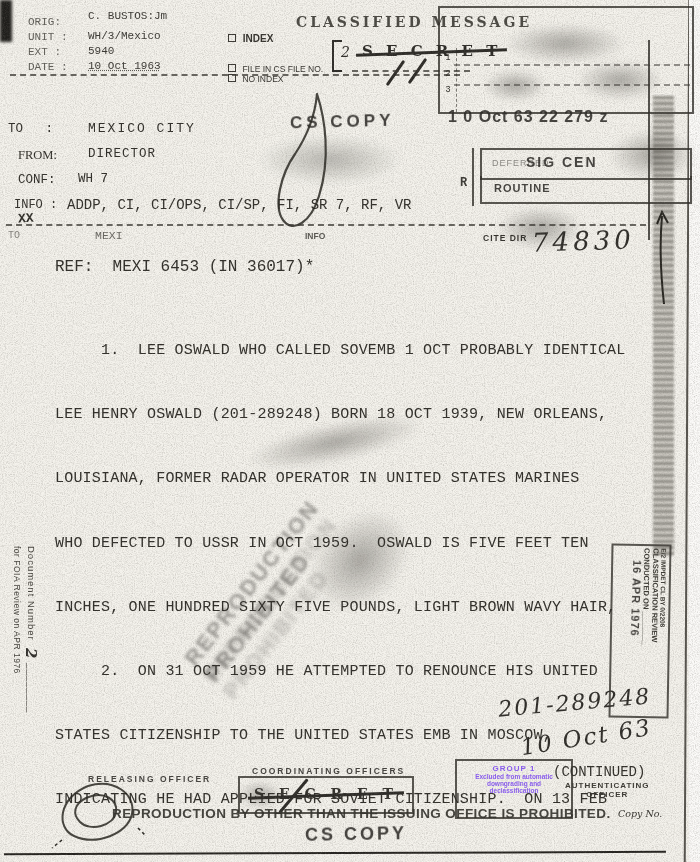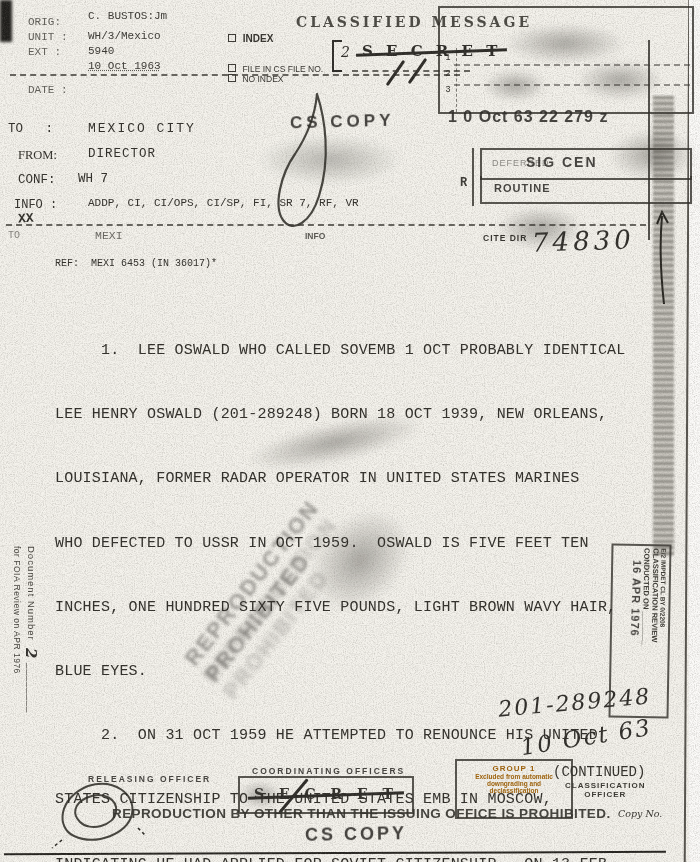--- a/index.html
+++ b/index.html
@@ -36,21 +36,21 @@
   <div class="abs" style="left:653px;top:96px;width:21px;height:460px;opacity:.75;filter:blur(1px);
               background:repeating-linear-gradient(180deg,rgba(60,57,50,.7) 0 3px,rgba(120,115,105,.35) 3px 6px);"></div>
   <div class="abs" style="left:648px;top:40px;width:2px;height:200px;background:rgba(40,38,34,.8);"></div>
 
   <div class="abs mono label" style="left:28px;top:16px;opacity:.8;">ORIG:</div>
   <div class="abs mono label" style="left:88px;top:10px;">C. BUSTOS:Jm</div>
   <div class="abs mono label" style="left:28px;top:31px;opacity:.8;">UNIT :</div>
   <div class="abs mono label" style="left:88px;top:30px;">WH/3/Mexico</div>
   <div class="abs mono label" style="left:28px;top:46px;opacity:.8;">EXT  :</div>
   <div class="abs mono label" style="left:88px;top:45px;">5940</div>
-  <div class="abs mono label" style="left:28px;top:61px;opacity:.8;margin-top:23px;">DATE :</div>
+  <div class="abs mono label" style="left:28px;top:61px;opacity:.8;">DATE :</div>
   <div class="abs mono label" style="left:88px;top:60px;text-decoration:underline dotted rgba(50,48,43,.8);">10 Oct 1963</div>
   <div class="abs dashline" style="left:10px;top:74px;width:450px;"></div>
 
   <div class="abs" style="left:228px;top:33px;font-size:10px;font-weight:bold;">
     <span style="display:inline-block;width:6px;height:6px;border:1px solid #3a3833;margin-right:4px;"></span>
     <span>INDEX</span>
   </div>
   <div class="abs" style="left:228px;top:49px;font-size:8.5px;margin-top:25px;">
     <span style="display:inline-block;width:6px;height:6px;border:1px solid #3a3833;margin-right:4px;"></span>
     <span>NO INDEX</span>
@@ -86,21 +86,21 @@
   <div class="abs stamp" style="left:448px;top:108px;font-size:16px;letter-spacing:1px;">1 0 Oct 63 22 279 z</div>
 
   <div class="abs typed" style="left:8px;top:122px;font-size:12.5px;">TO   :</div>
   <div class="abs typed" style="left:88px;top:121px;font-size:13px;letter-spacing:2px;">MEXICO CITY</div>
   <div class="abs stamp" style="left:290px;top:112px;font-size:17px;letter-spacing:4px;transform:rotate(-1.5deg);">CS COPY</div>
   <div class="abs typed" style="left:18px;top:148px;font-size:12.5px;font-family:Liberation Serif, serif;">FROM:</div>
   <div class="abs typed" style="left:88px;top:147px;font-size:12.5px;letter-spacing:1px;">DIRECTOR</div>
   <div class="abs typed" style="left:18px;top:173px;font-size:12.5px;text-align:right;">CONF:</div>
   <div class="abs typed" style="left:78px;top:172px;font-size:12.5px;">WH 7</div>
   <div class="abs typed" style="left:14px;top:198px;font-size:12px;">INFO :</div>
-  <div class="abs typed" style="left:88px;top:197px;font-size:11px;">ADDP, CI, CI/OPS, CI/SP, FI, SR 7, RF, VR</div>
+  <div class="abs typed" style="left:67px;top:197px;font-size:14px;">ADDP, CI, CI/OPS, CI/SP, FI, SR 7, RF, VR</div>
   <div class="abs typed" style="left:18px;top:211px;font-size:13px;font-weight:bold;transform:rotate(-3deg);">XX</div>
 
   <svg class="abs" style="left:255px;top:88px;" width="110" height="160" viewBox="0 0 110 160">
     <path d="M62,6 C70,30 76,70 64,108 C56,134 38,146 28,132 C18,118 26,86 40,66 C52,48 60,28 62,6" fill="none" stroke="#26241f" stroke-width="2.2" stroke-linecap="round" opacity=".85"></path>
   </svg>
 
   <div class="abs mono" style="left:460px;top:176px;font-size:12px;font-weight:bold;">R</div>
   <div class="abs" style="left:472px;top:148px;width:2px;height:58px;background:rgba(45,43,38,.8);"></div>
   <div class="abs boxline" style="left:480px;top:176px;width:208px;height:26px;border-top:none;">
     <span class="stamp" style="position:absolute;left:12px;top:6px;font-size:11px;letter-spacing:1px;">ROUTINE</span>
@@ -117,29 +117,28 @@
     <path d="M14,96 C10,60 10,30 12,8" fill="none" stroke="#26241f" stroke-width="2"></path>
     <path d="M7,16 L12,4 L18,15" fill="none" stroke="#26241f" stroke-width="2"></path>
   </svg>
 
   <div class="abs dashline" style="left:6px;top:224px;width:640px;border-top-width:2.5px;"></div>
   <div class="abs mono" style="left:8px;top:230px;font-size:10px;opacity:.6;">TO</div>
   <div class="abs mono" style="left:95px;top:229px;font-size:11.5px;opacity:.75;filter:blur(.4px);">MEXI</div>
   <div class="abs" style="left:305px;top:231px;font-size:8.5px;font-weight:bold;opacity:.8;">INFO</div>
   <div class="abs" style="left:483px;top:233px;font-size:8.5px;font-weight:bold;letter-spacing:1px;">CITE DIR</div>
   <div class="abs hw" style="left:532px;top:226px;font-size:26px;letter-spacing:4px;transform:rotate(-2deg);">74830</div>
-  <div class="abs typed" style="left:55px;top:258px;font-size:10px;">REF:  MEXI 6453 (IN 36017)*</div>
+  <div class="abs typed" style="left:55px;top:258px;font-size:16px;">REF:  MEXI 6453 (IN 36017)*</div>
 
   <div class="abs typed" style="left:55px;top:306px;width:610px;">
     <div class="bodyline">     1.  LEE OSWALD WHO CALLED SOVEMB 1 OCT PROBABLY IDENTICAL</div>
     <div class="bodyline">LEE HENRY OSWALD (201-289248) BORN 18 OCT 1939, NEW ORLEANS,</div>
     <div class="bodyline">LOUISIANA, FORMER RADAR OPERATOR IN UNITED STATES MARINES</div>
     <div class="bodyline">WHO DEFECTED TO USSR IN OCT 1959.  OSWALD IS FIVE FEET TEN</div>
     <div class="bodyline">INCHES, ONE HUNDRED SIXTY FIVE POUNDS, LIGHT BROWN WAVY HAIR,</div>
-    <div class="bodyline">BLUE EYES.</div>
     <div class="bodyline">     2.  ON 31 OCT 1959 HE ATTEMPTED TO RENOUNCE HIS UNITED</div>
     <div class="bodyline">STATES CITIZENSHIP TO THE UNITED STATES EMB IN MOSCOW,</div>
     <div class="bodyline">INDICATING HE HAD APPLIED FOR SOVIET CITIZENSHIP.  ON 13 FEB</div>
     
     
     
     
     
     
     
@@ -176,29 +175,29 @@
   <svg class="abs" style="left:48px;top:778px;" width="100" height="72" viewBox="0 0 100 72">
     <path d="M40,8 C66,0 88,16 84,36 C80,56 48,68 26,58 C8,50 10,20 40,8 M38,20 C56,12 70,22 68,34 C66,48 42,54 32,44 C24,36 26,26 38,20" fill="none" stroke="#26241f" stroke-width="2" opacity=".85"></path>
     <path d="M14,62 L4,70 M90,50 L98,58" stroke="#26241f" stroke-width="1.5" stroke-dasharray="3 3" fill="none"></path>
   </svg>
   <div class="abs stamp" style="left:252px;top:766px;font-size:8.5px;letter-spacing:2px;">COORDINATING OFFICERS</div>
   <div class="abs boxline" style="left:238px;top:776px;width:172px;height:34px;text-align:center;">
     <span class="strike" style="font-family:'DejaVu Serif',serif;font-weight:bold;font-size:14px;letter-spacing:5px;margin-top:8px;">S E C R E T</span>
     <div class="slash" style="left:52px;top:-4px;height:44px;transform:rotate(40deg);"></div>
     <div class="smudge abs" style="left:-10px;top:-2px;width:60px;height:38px;"></div>
   </div>
-  <div class="abs boxline" style="left:455px;top:759px;width:114px;height:56px;border-width:2.5px;text-align:center;color:#a16207;">
+  <div class="abs boxline" style="left:455px;top:759px;width:114px;height:56px;border-width:2.5px;text-align:center;color:#8b5cf6;">
     <div style="font-size:8px;font-weight:bold;margin-top:3px;letter-spacing:1px;">GROUP 1</div>
     <div style="font-size:6.5px;font-weight:bold;">Excluded from automatic</div>
     <div style="font-size:6.5px;font-weight:bold;">downgrading and</div>
     <div style="font-size:6.5px;font-weight:bold;">declassification</div>
   </div>
   <div class="abs typed" style="left:553px;top:764px;font-size:14px;font-weight:normal;">(CONTINUED)</div>
   <div class="abs" style="left:565px;top:781px;font-size:8px;font-weight:bold;letter-spacing:1px;text-align:center;color:#3a3832;">
-    <div>CLASSIFICATION</div>
+    <div>AUTHENTICATING</div>
     <div>OFFICER</div>
   </div>
   <div class="abs" style="left:112px;top:806px;font-size:13.5px;letter-spacing:.4px;font-weight:bold;color:rgba(47,45,40,.9);filter:blur(.3px);">REPRODUCTION BY OTHER THAN THE ISSUING OFFICE IS PROHIBITED.</div>
   <div class="abs" style="left:618px;top:808px;font-size:9.5px;font-style:italic;font-family:'DejaVu Serif',serif;">Copy No.</div>
   <div class="abs stamp" style="left:305px;top:824px;font-size:18px;letter-spacing:3px;transform:rotate(-1deg);">CS COPY</div>
   <div class="abs" style="left:4px;top:852px;width:662px;border-top:2.5px solid #25231f;transform:rotate(-.2deg);"></div>
 
   <svg class="noise" width="700" height="862">
     <filter id="noiseF">
       <feTurbulence type="fractalNoise" baseFrequency="0.9" numOctaves="2" seed="11"></feTurbulence>

